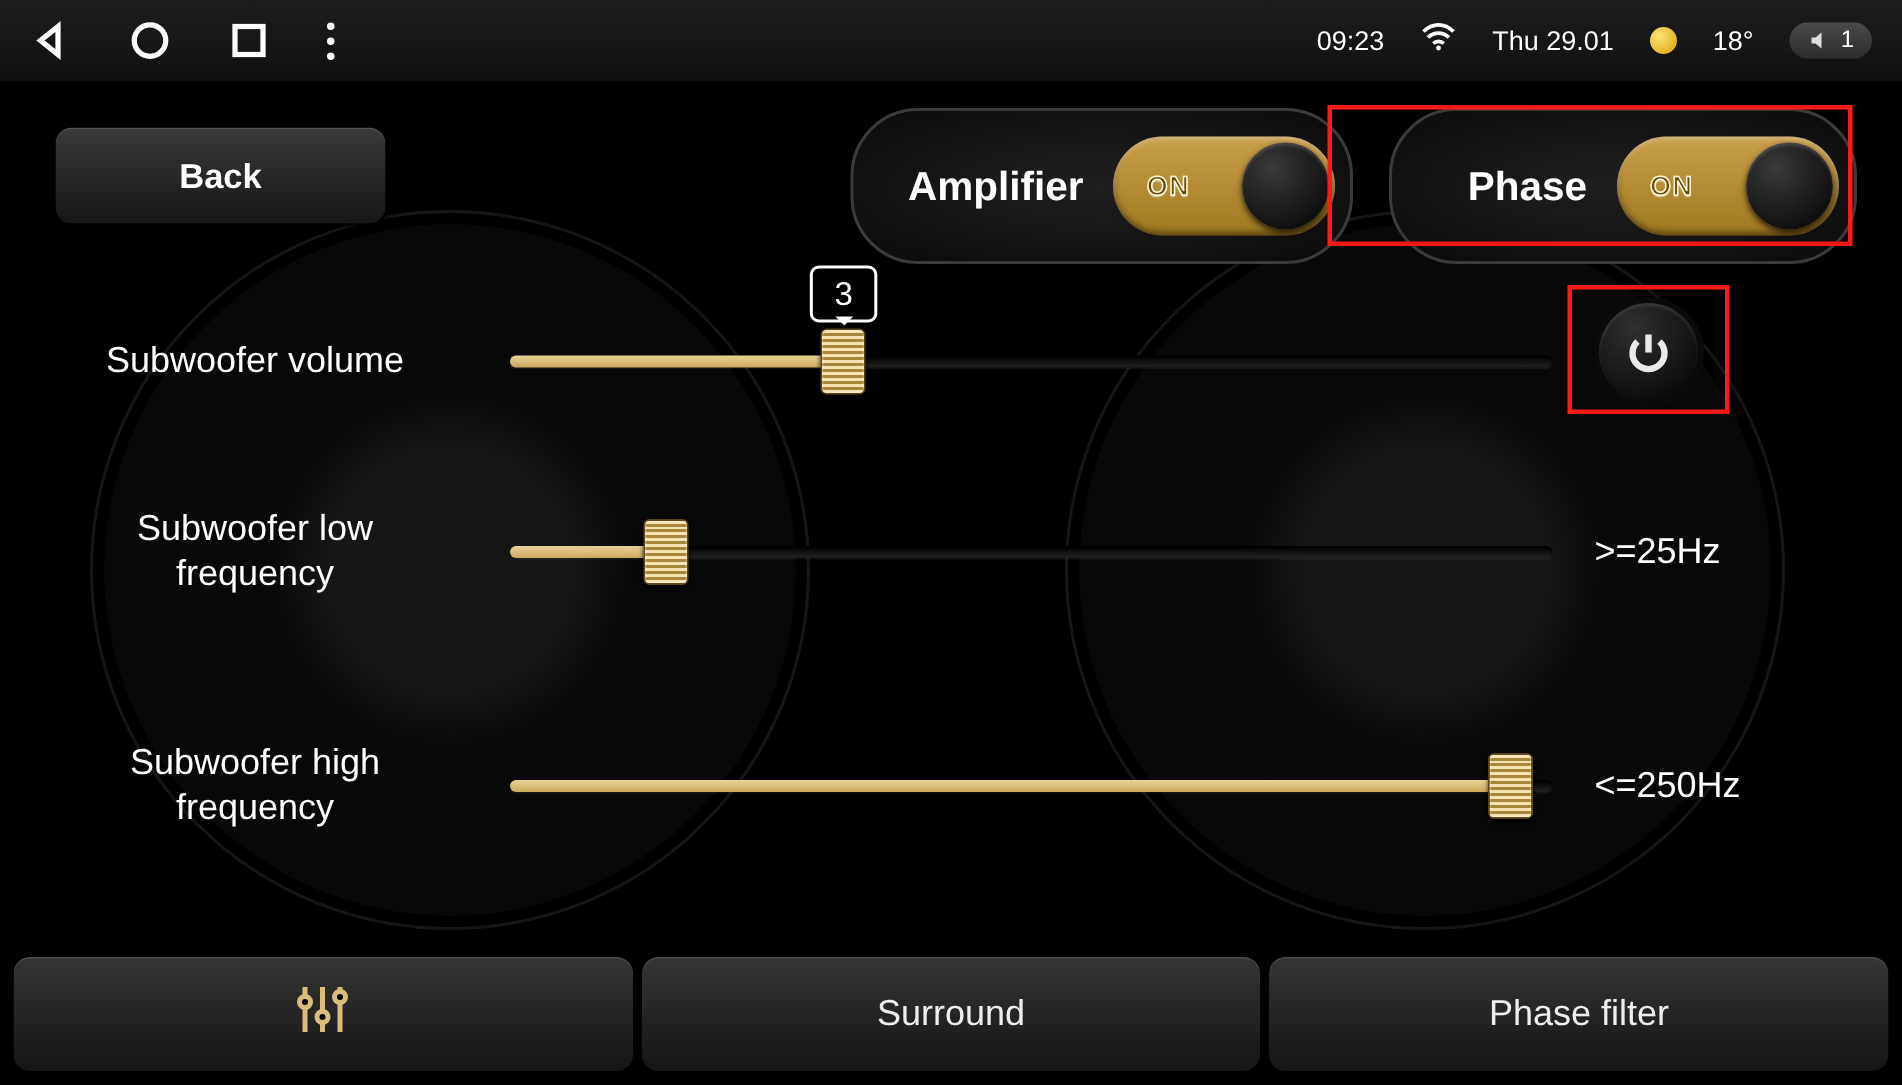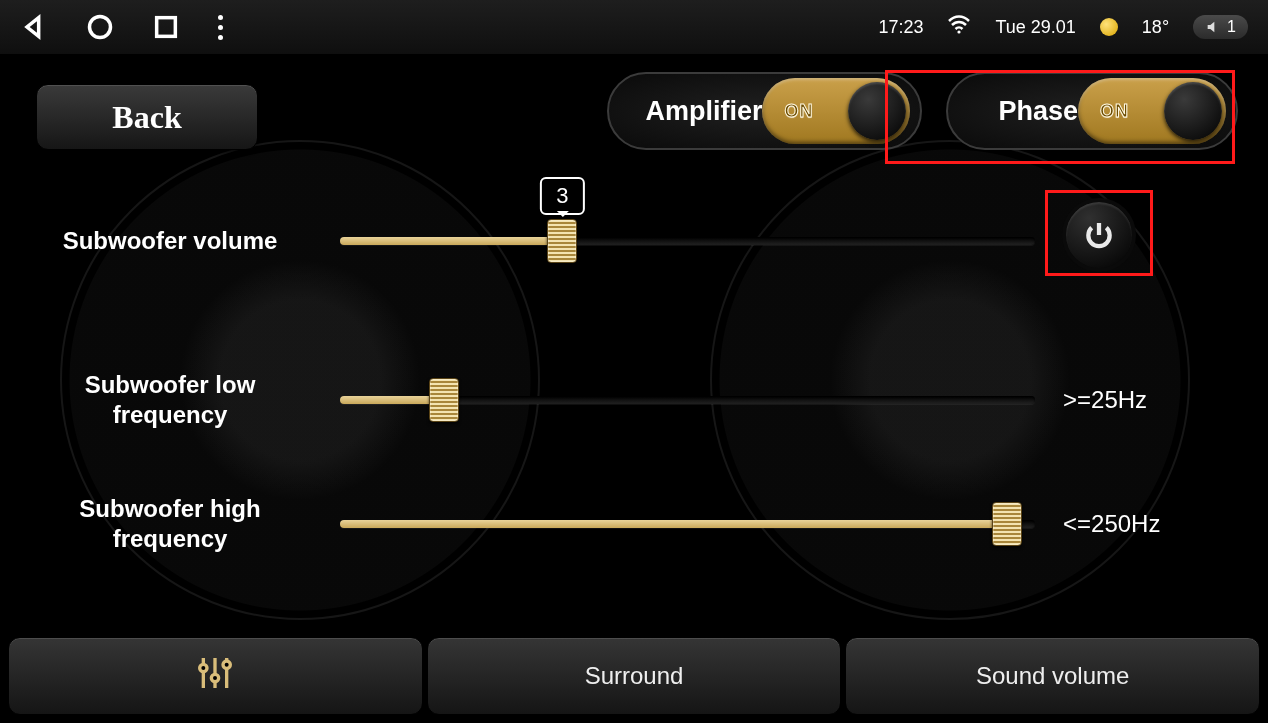--- a/index.html
+++ b/index.html
@@ -52,27 +52,27 @@
   
   .main { position:absolute; top:54px; left:0; right:0; bottom:92px; }
 
   .back-btn {
     position:absolute; left:36px; top:30px;
     width:222px; height:66px;
     background: linear-gradient(to bottom,#3a3a3a,#161616);
     border:1px solid #000; border-radius:12px;
     box-shadow: inset 0 1px 0 rgba(255,255,255,.12), 0 2px 4px rgba(0,0,0,.6);
     display:flex; align-items:center; justify-content:center;
-    font-size:32px; font-weight:bold; color:#fff;font-family:Liberation Serif, serif;
+    font-size:23px; font-weight:bold; color:#fff;
   }
 
   .toprow { position:absolute; top:18px; right:30px; display:flex; gap:24px; align-items:center; }
   .pill {
-    display:flex; align-items:center; 
-    height:78px; padding:0 10px 0 36px;
+    display:flex; align-items:center; gap:20px;
+    height:104px; padding:0 10px 0 36px;
     border:2px solid #3b3b3b; border-radius:45px;
     background: radial-gradient(ellipse at center, #202020, #0a0a0a);
   }
   .pill .label { font-size:27px; font-weight:bold; }
   .toggle {
     width:148px; height:66px; border-radius:33px;
     background: linear-gradient(to bottom,#caa04a,#a07820);
     box-shadow: inset 0 2px 3px rgba(255,255,255,.3), inset 0 -2px 4px rgba(0,0,0,.5);
     position:relative; display:flex; align-items:center;
   }
@@ -95,22 +95,22 @@
 
   .power-btn {
     position:absolute; left:1066px; top:148px; width:66px; height:66px; border-radius:50%;
     background: radial-gradient(circle at 35% 25%, #303030, #000);
     box-shadow: 0 0 0 4px #0a0a0a, inset 0 2px 2px rgba(255,255,255,.1);
     display:flex; align-items:center; justify-content:center;
   }
   .power-btn svg { width:32px; height:32px; stroke:#eaeaea; stroke-width:3.2; fill:none; }
 
   .slider-row { position:absolute; left:0; right:0; display:flex; align-items:center; }
-  .row1{ top:172px;} .row2{ top:316px;} .row3{ top:440px;}
-  .slider-label { width:340px; text-align:center; font-size:24px; line-height:1.25; padding:0 40px;font-weight:bold; }
+  .row1{ top:172px;} .row2{ top:284px;} .row3{ top:440px;}
+  .slider-label { width:340px; text-align:center; font-size:24px; line-height:1.25; padding:0 40px; }
   .slider-track {
     position:relative; height:8px; border-radius:4px;
     background: linear-gradient(to bottom,#000,#222);
     box-shadow: inset 0 1px 2px #000, 0 1px 0 rgba(255,255,255,.06);
   }
   .track1{ width:695px;} .track2{ width:695px;} .track3{ width:695px;}
   .slider-fill {
     position:absolute; left:0; top:0; bottom:0; border-radius:4px;
     background: linear-gradient(to bottom,#e9d39a,#c9a85a);
   }
@@ -176,30 +176,30 @@
           <rect x="4" y="4" width="16" height="16"></rect>
         </svg>
     </div>
     <div class="dots">
         <span></span>
         <span></span>
         <span></span>
       </div>
   </div>
   <div class="sb-right">
-    <span>17:23</span>
+    <span>09:23</span>
     <span class="wifi">
       <svg viewBox="0 0 24 24">
           <path d="M2 8 C8 2 16 2 22 8" stroke="#fff" stroke-width="2.5" fill="none"></path>
           <path d="M5 12 C9 8 15 8 19 12" stroke="#fff" stroke-width="2.5" fill="none"></path>
           <path d="M8.5 16 C10.5 14 13.5 14 15.5 16" stroke="#fff" stroke-width="2.5" fill="none"></path>
           <circle cx="12" cy="19" r="1.6" fill="#fff"></circle>
         </svg>
     </span>
-    <span>Tue 29.01</span>
+    <span>Thu 29.01</span>
     <span class="weather-dot"></span>
     <span>18°</span>
     <span class="volbadge">
       <svg width="16" height="16" viewBox="0 0 24 24">
           <path d="M4 9v6h4l6 5V4L8 9H4z" fill="#ddd"></path>
         </svg>
       <span>1</span>
     </span>
   </div>
 </div>
@@ -277,15 +277,15 @@
           <line x1="19" y1="3" x2="19" y2="21"></line>
             <circle cx="19" cy="7" r="2.2" fill="#000"></circle>
         </g>
       </svg>
     </span>
   </div>
   <div class="tab">
       <span>Surround</span>
     </div>
   <div class="tab">
-      <span>Sound volume</span>
+      <span>Phase filter</span>
     </div>
 </div>
 
 </body></html>

